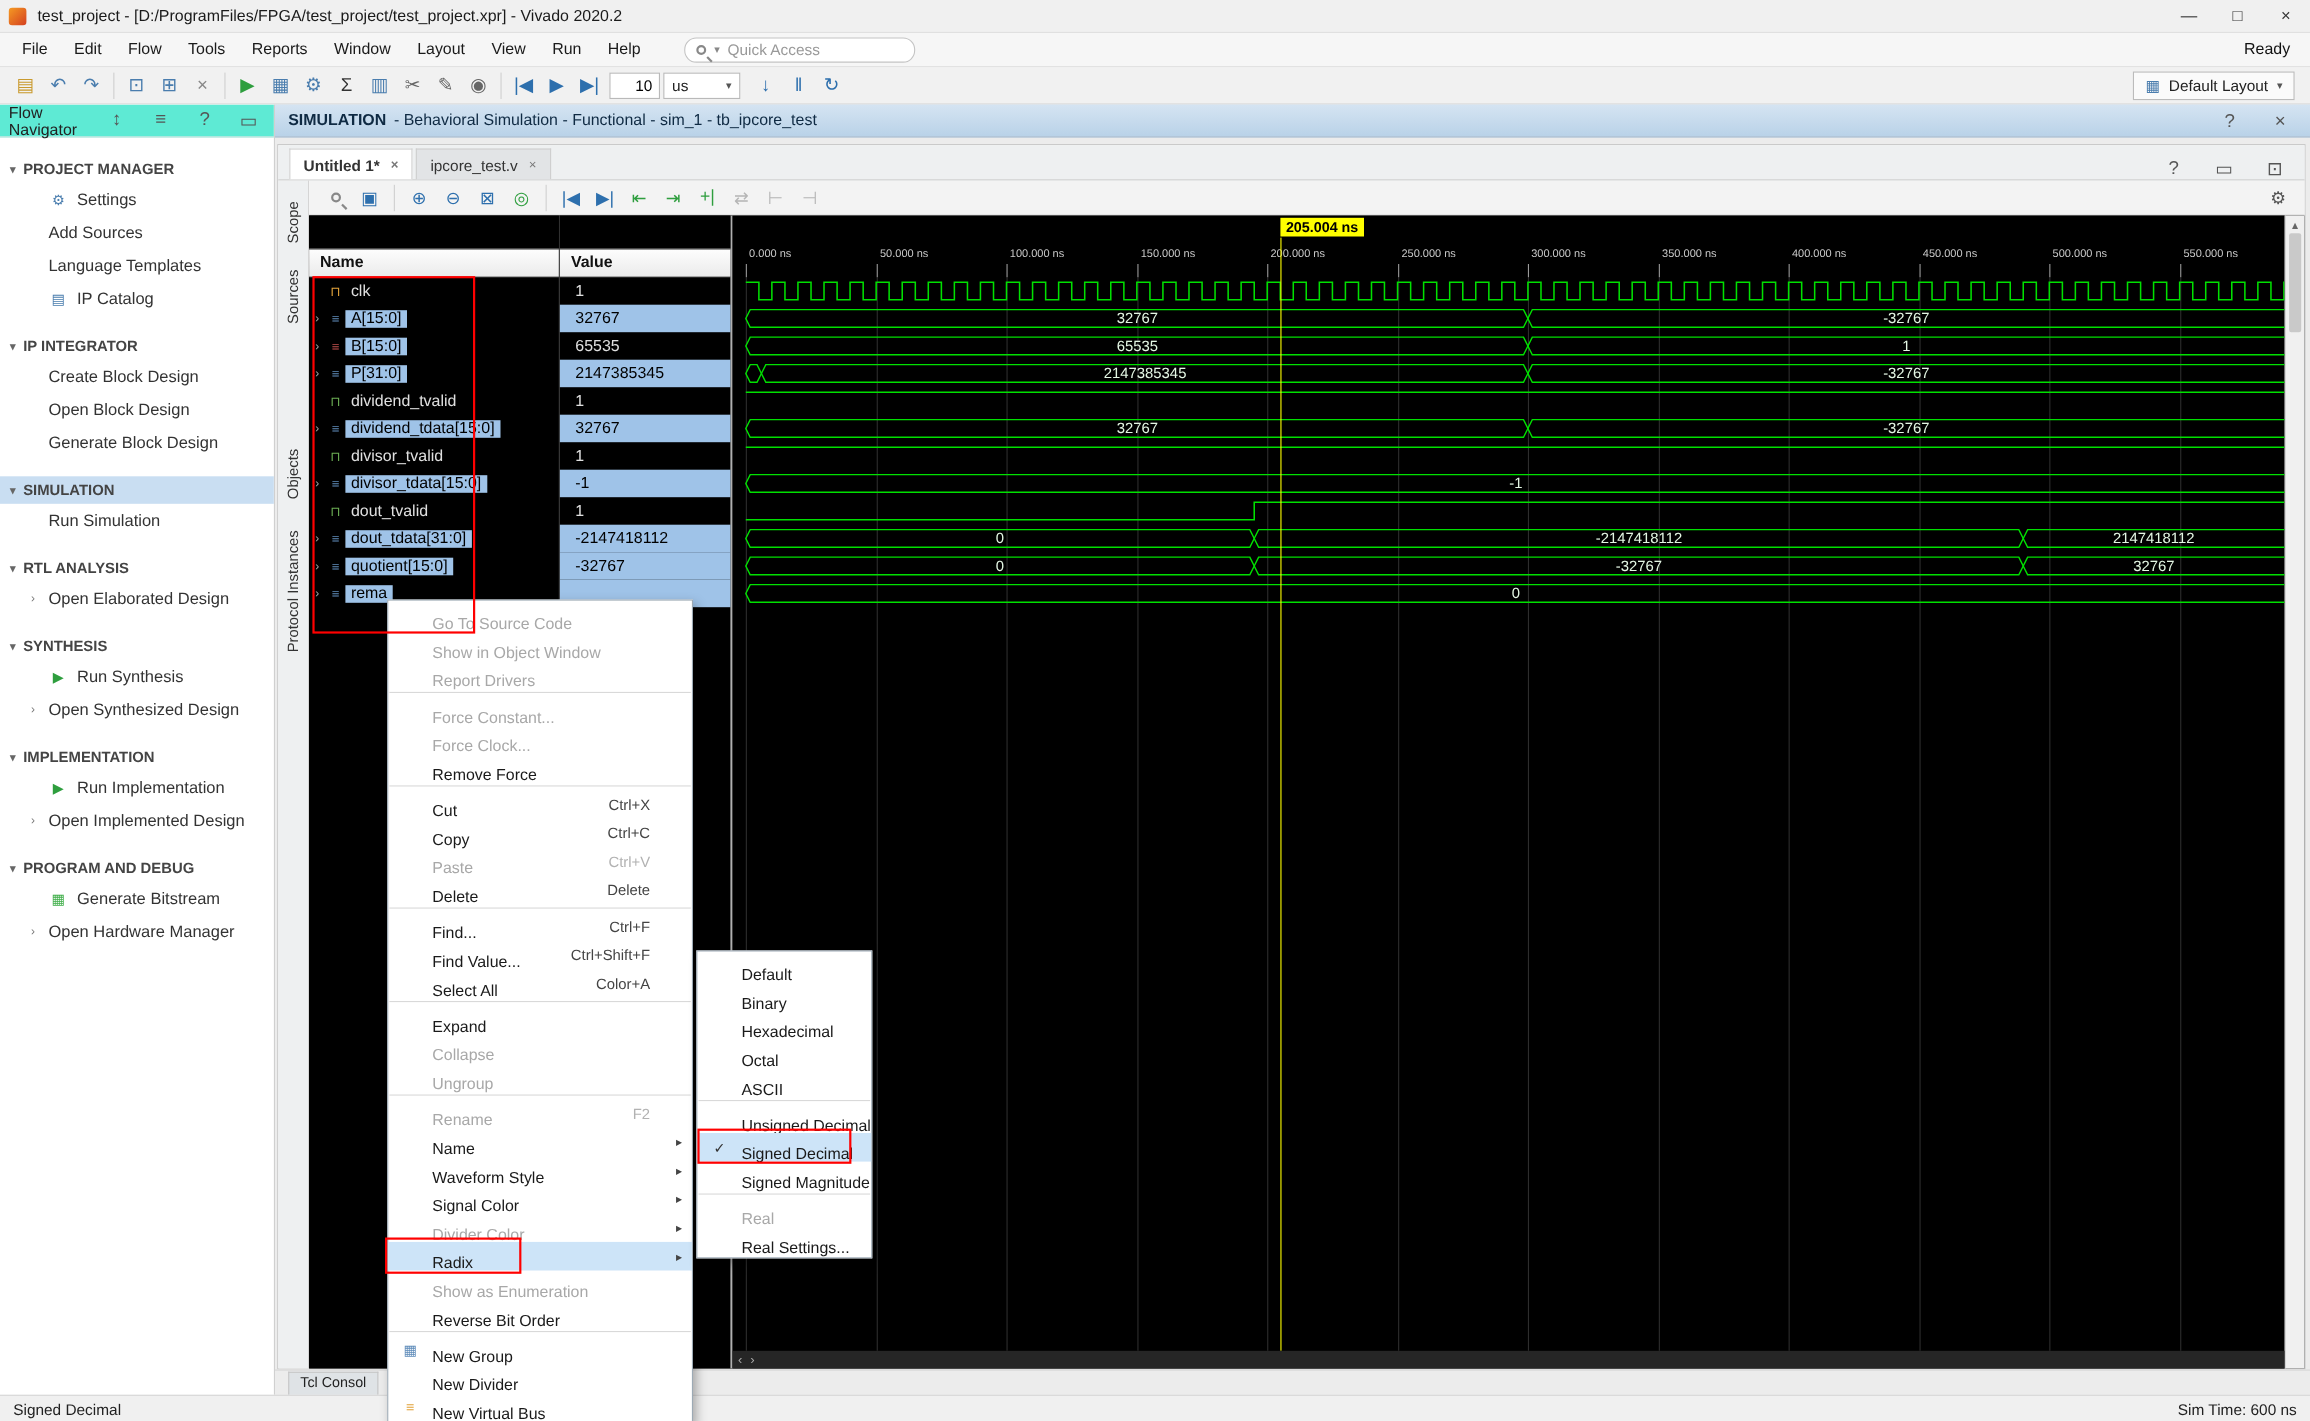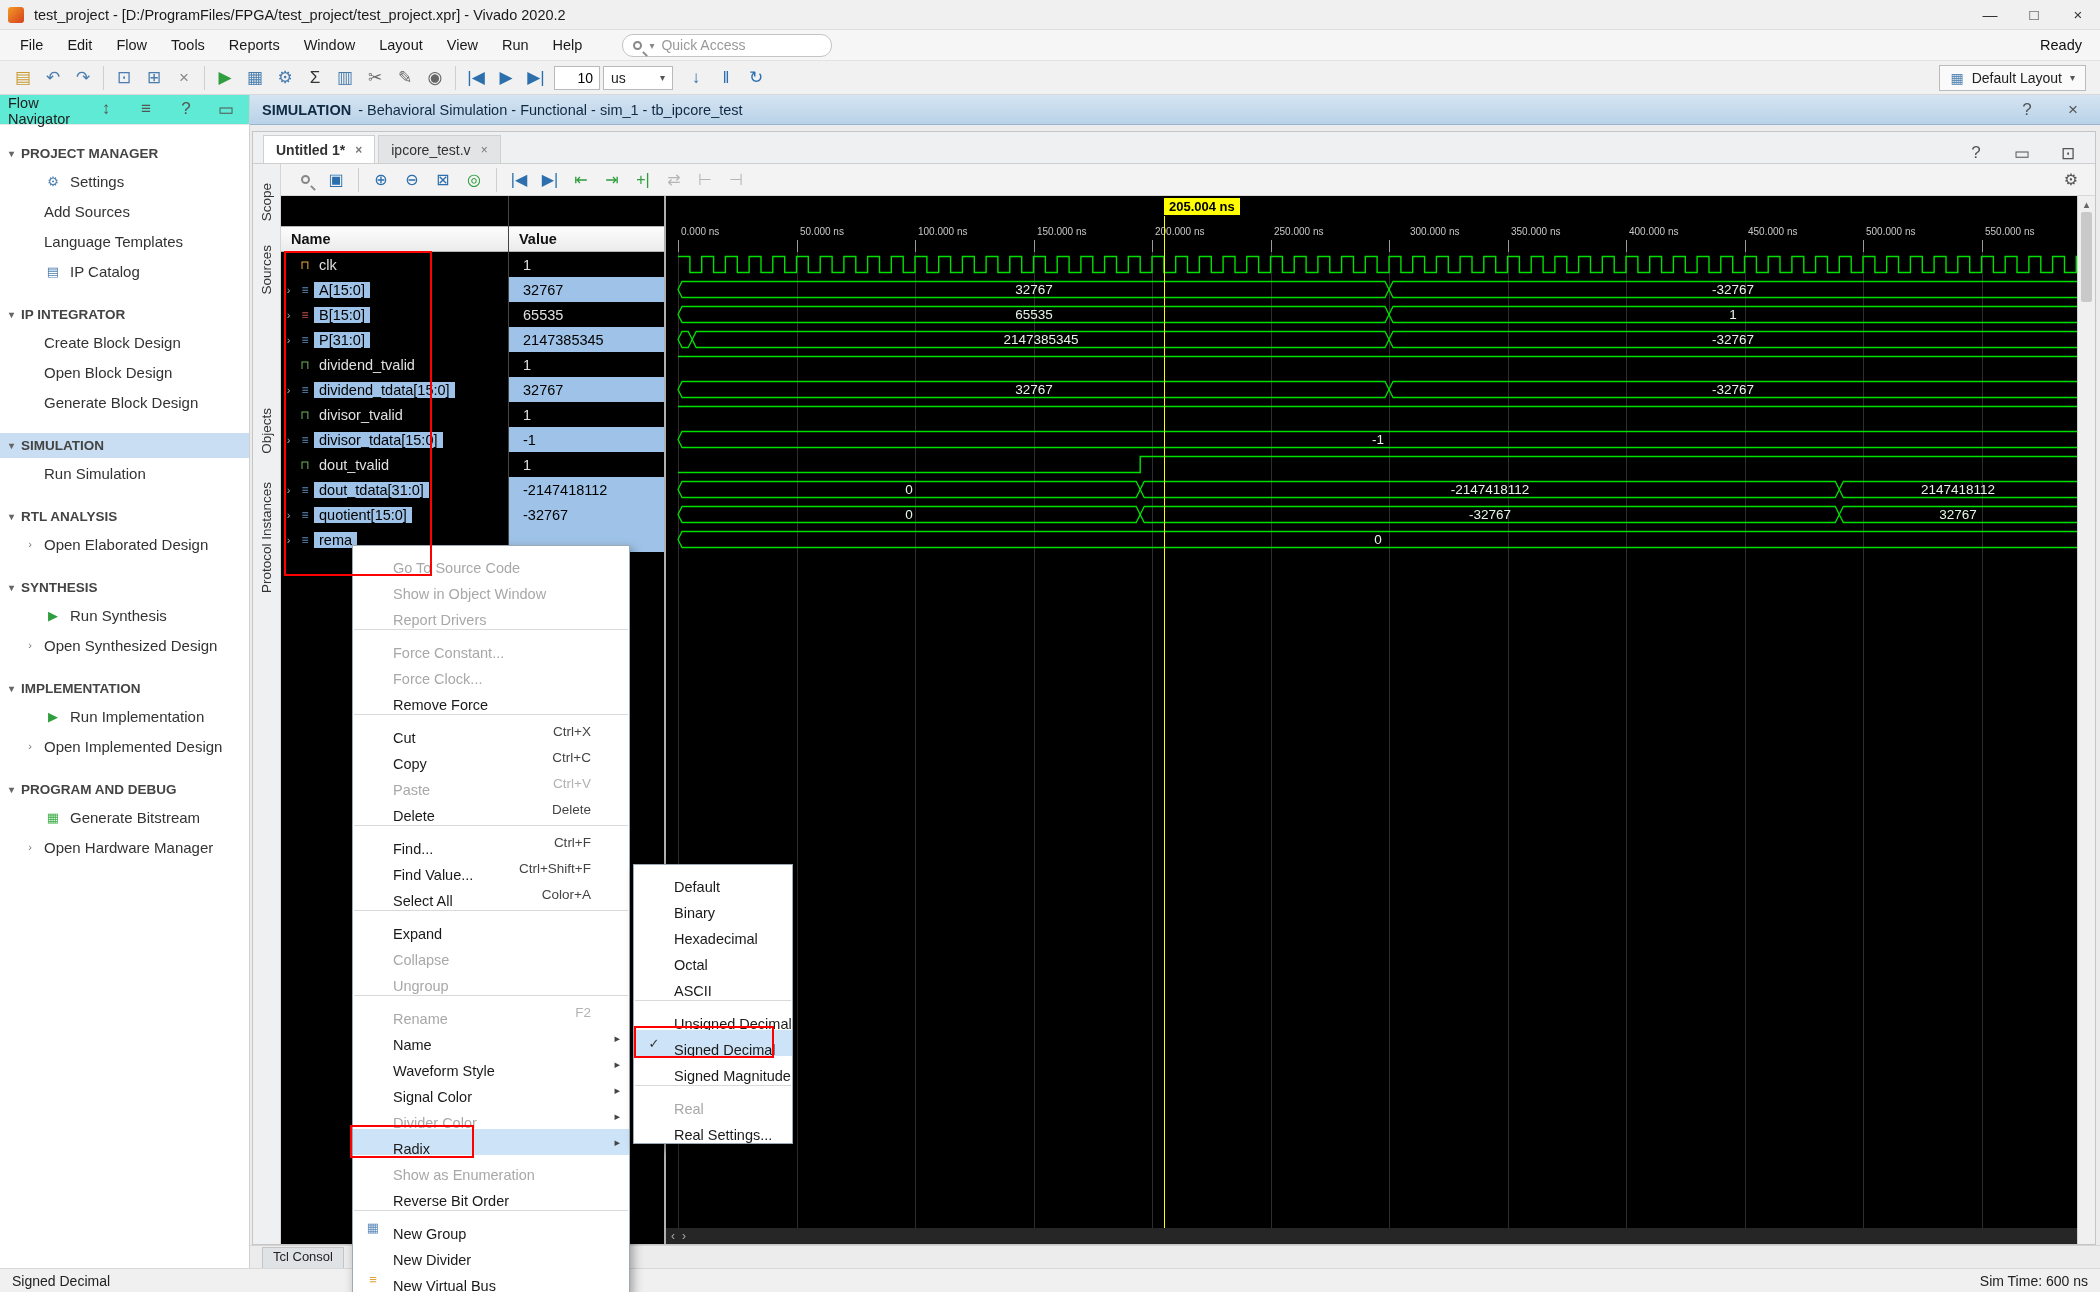--- a/index.html
+++ b/index.html
@@ -477,21 +477,21 @@
               <span class="ticklabel" style="left: 134px;">50.000 ns</span>
               <div class="tickmark" style="left: 249px;"></div>
               <span class="ticklabel" style="left: 252px;">100.000 ns</span>
               <div class="tickmark" style="left: 368px;"></div>
               <span class="ticklabel" style="left: 371px;">150.000 ns</span>
               <div class="tickmark" style="left: 486px;"></div>
               <span class="ticklabel" style="left: 489px;">200.000 ns</span>
               <div class="tickmark" style="left: 605px;"></div>
               <span class="ticklabel" style="left: 608px;">250.000 ns</span>
               <div class="tickmark" style="left: 723px;"></div>
-              <span class="ticklabel" style="left: 744px;">300.000 ns</span>
+              <span class="ticklabel" style="left: 726px;">300.000 ns</span>
               <div class="tickmark" style="left: 842px;"></div>
               <span class="ticklabel" style="left: 845px;">350.000 ns</span>
               <div class="tickmark" style="left: 960px;"></div>
               <span class="ticklabel" style="left: 963px;">400.000 ns</span>
               <div class="tickmark" style="left: 1079px;"></div>
               <span class="ticklabel" style="left: 1082px;">450.000 ns</span>
               <div class="tickmark" style="left: 1197px;"></div>
               <span class="ticklabel" style="left: 1200px;">500.000 ns</span>
               <div class="tickmark" style="left: 1316px;"></div>
               <span class="ticklabel" style="left: 1319px;">550.000 ns</span>

